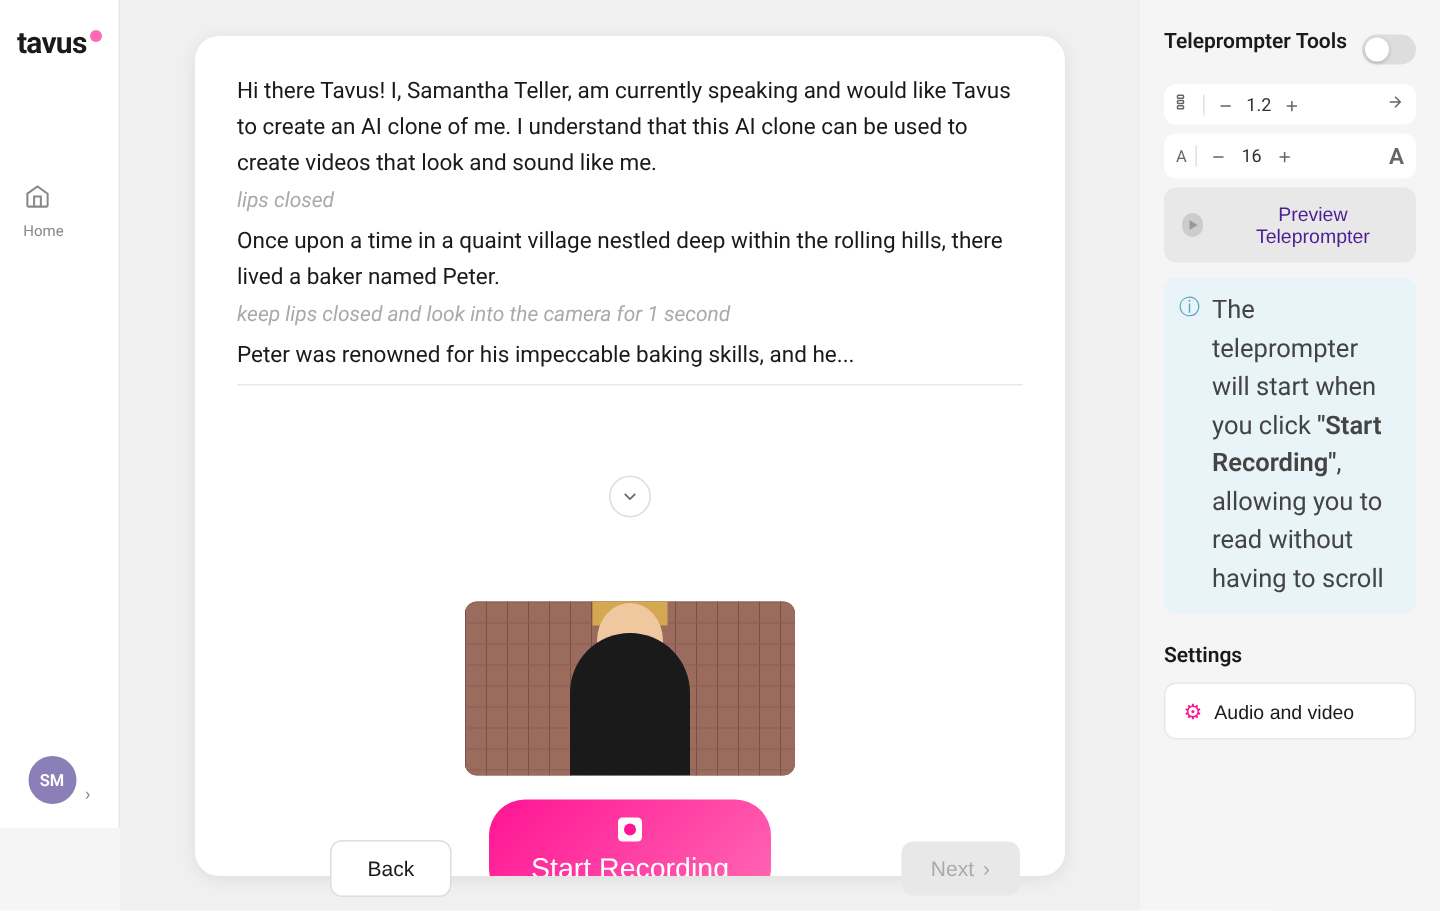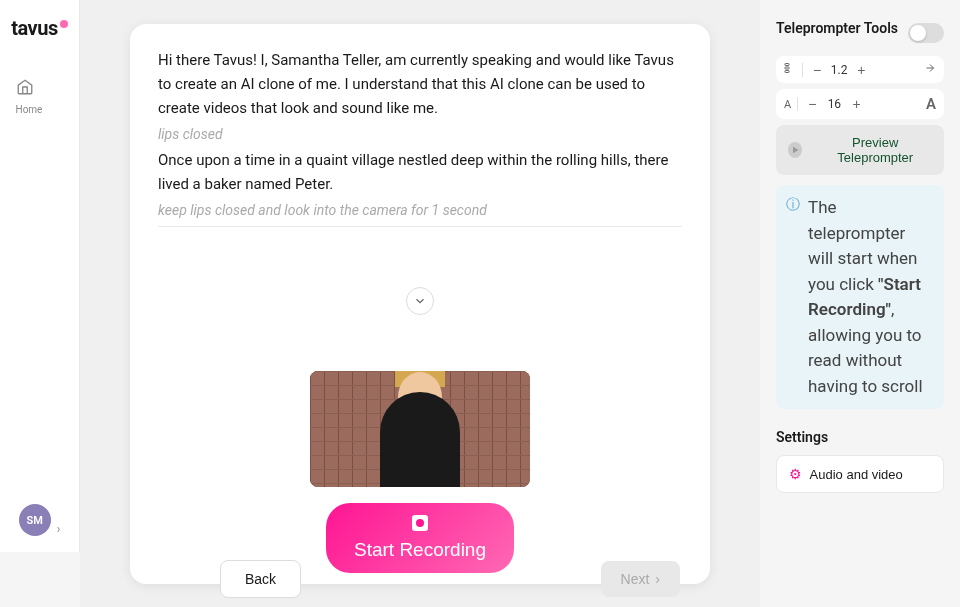--- a/index.html
+++ b/index.html
@@ -16,20 +16,21 @@
     .sidebar {
       width: 80px;
       background: #ffffff;
       border-right: 1px solid #e8e8e8;
       display: flex;
       flex-direction: column;
       align-items: center;
       padding: 16px 0;
       height: 552px;
       flex-shrink: 0;
+      gap: 44px;
     }
     .logo {
       margin-bottom: 28px;
       display: flex;
       align-items: center;
       padding: 0 8px;
     }
     .logo-text {
       font-size: 20px;
       font-weight: 700;
@@ -336,21 +337,21 @@
     .preview-btn {
       width: 100%;
       background: #e8e8e8;
       border: none;
       border-radius: 8px;
       padding: 10px 12px;
       display: flex;
       align-items: center;
       gap: 16px;
       cursor: pointer;
-      color: #14532d;
+      color: #4c1d95;
       font-size: 13px;
       font-weight: 500;
       margin-bottom: 10px;
     }
     .preview-play {
       width: 16px;
       height: 16px;
       background: #ccc;
       border-radius: 50%;
       display: flex;
@@ -464,20 +465,21 @@
 </div>
 
 <div class="main-content">
   <div class="recording-card">
 
     <div class="script-area">
       <p class="script-text">Hi there Tavus! I, Samantha Teller, am currently speaking and would like Tavus to create an AI clone of me. I understand that this AI clone can be used to create videos that look and sound like me.</p>
       <p class="script-direction">lips closed</p>
       <p class="script-text">Once upon a time in a quaint village nestled deep within the rolling hills, there lived a baker named Peter.</p>
       <p class="script-direction">keep lips closed and look into the camera for 1 second</p>
+      <p class="script-text">Peter was renowned for his impeccable baking skills, and he...</p>
       <hr class="script-divider">
     </div>
 
     <div class="scroll-indicator">
       <button class="scroll-btn">
         <svg width="14" height="14" viewBox="0 0 24 24" fill="none" stroke="#666" stroke-width="2">
           <polyline points="6 9 12 15 18 9"></polyline>
         </svg>
       </button>
     </div>

